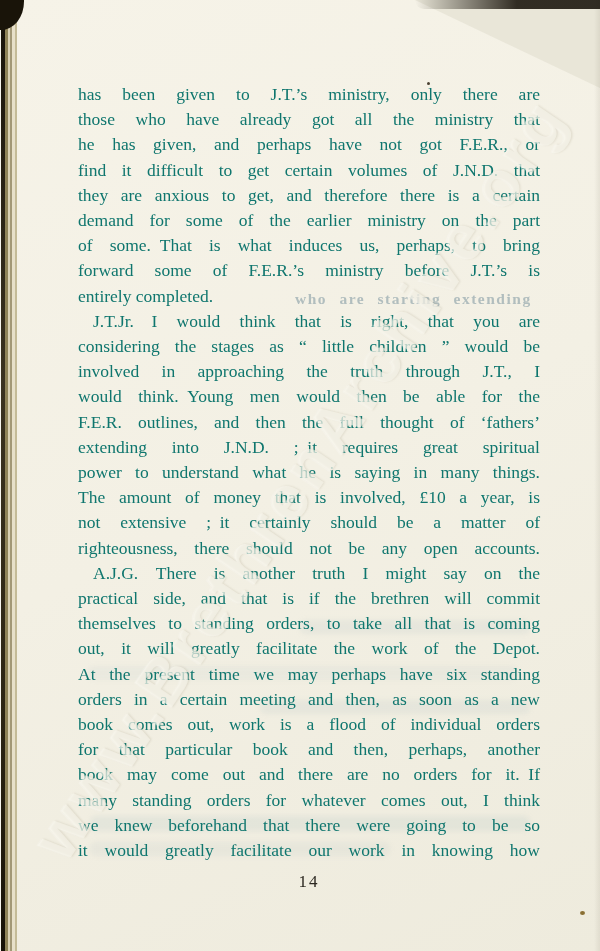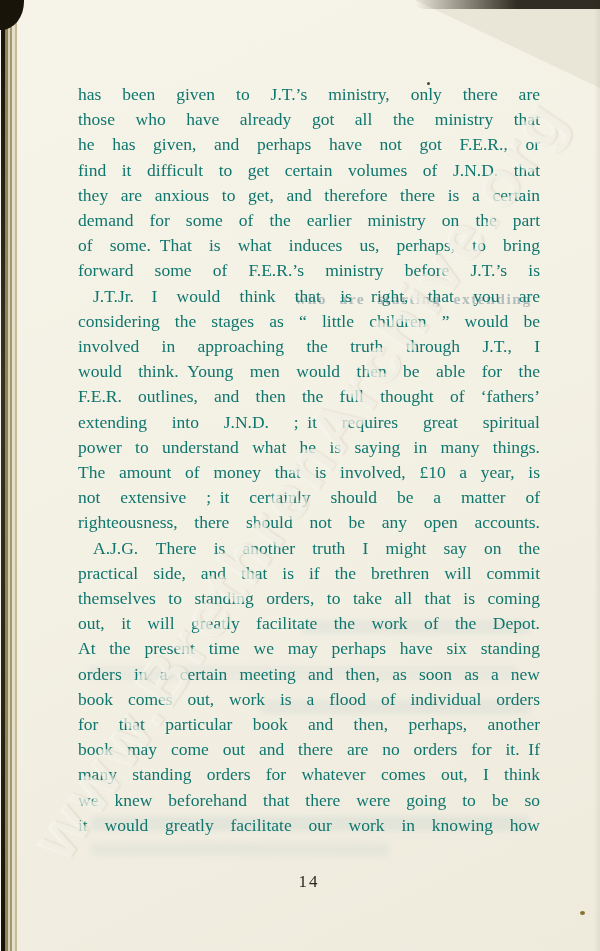--- a/index.html
+++ b/index.html
@@ -102,20 +102,21 @@
 
 <main class="textblock">
     <div class="line just">has been given to J.T.’s ministry, only there are</div>
     <div class="line just">those who have already got all the ministry that</div>
     <div class="line just">he has given, and perhaps have not got F.E.R., or</div>
     <div class="line just">find it difficult to get certain volumes of J.N.D. that</div>
     <div class="line just">they are anxious to get, and therefore there is a certain</div>
     <div class="line just">demand for some of the earlier ministry on the part</div>
     <div class="line just">of some. That is what induces us, perhaps, to bring</div>
     <div class="line just">forward some of F.E.R.’s ministry before J.T.’s is</div>
+    <div class="line">entirely completed.</div>
     <div class="line just ind">J.T.Jr. I would think that is right, that you are</div>
     <div class="line just">considering the stages as “ little children ” would be</div>
     <div class="line just">involved in approaching the truth through J.T., I</div>
     <div class="line just">would think. Young men would then be able for the</div>
     <div class="line just">F.E.R. outlines, and then the full thought of ‘fathers’</div>
     <div class="line just">extending into J.N.D. ; it requires great spiritual</div>
     <div class="line just">power to understand what he is saying in many things.</div>
     <div class="line just">The amount of money that is involved, £10 a year, is</div>
     <div class="line just">not extensive ; it certainly should be a matter of</div>
     <div class="line just">righteousness, there should not be any open accounts.</div>

